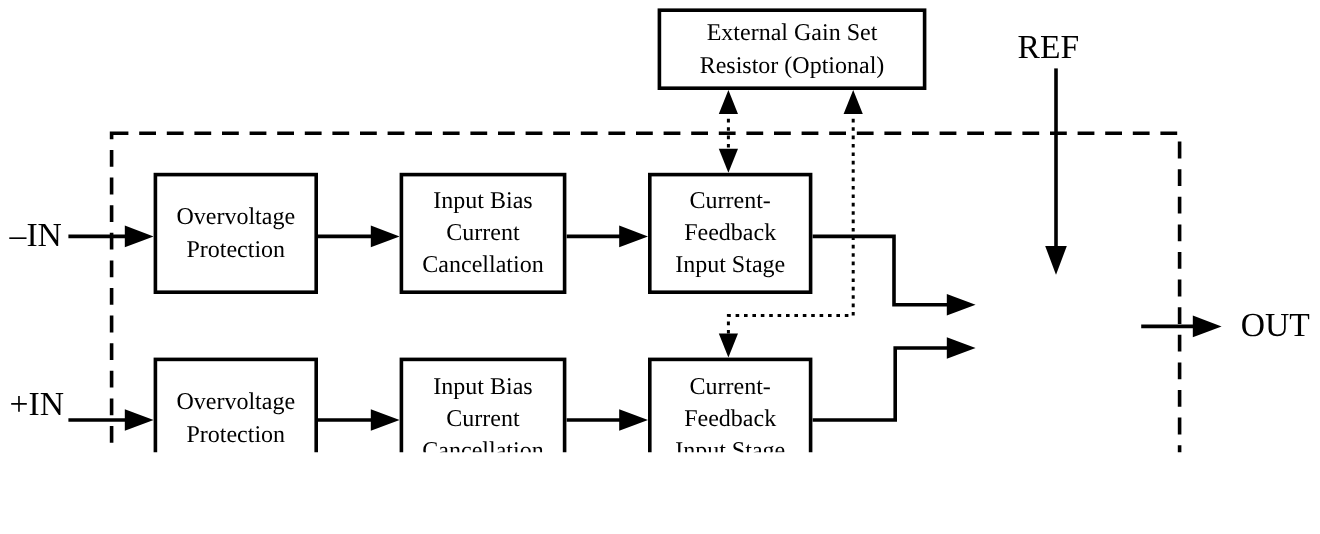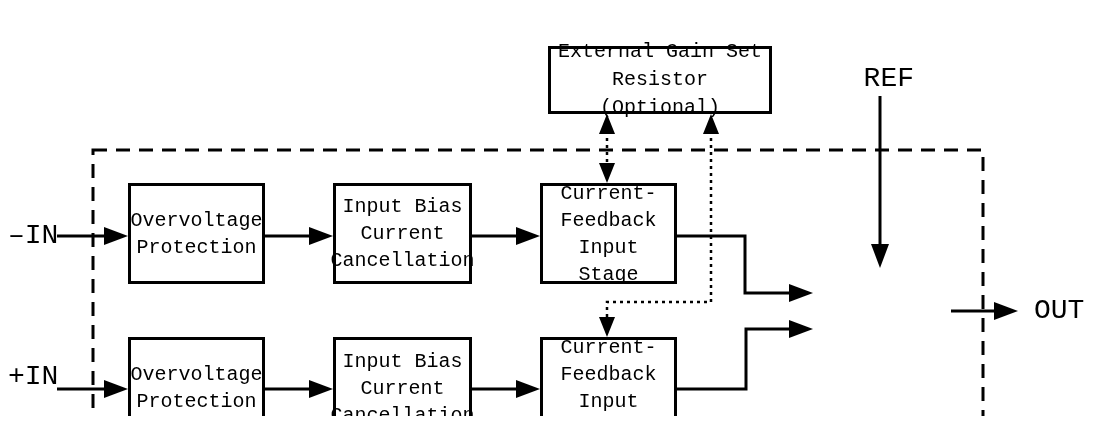--- a/index.html
+++ b/index.html
@@ -3,24 +3,23 @@
 <meta charset="utf-8">
 <style>
   :root { --stroke: #000000; --bg: #ffffff; }
   * { box-sizing: border-box; }
   html, body { margin: 0; padding: 0; background: var(--bg); }
   .canvas {
     position: relative;
     width: 1100px;
     height: 377px;
     background: var(--bg);
-    font-family: Liberation Mono, monospace;
+    font-family: Liberation Serif, serif;
     color: var(--stroke);
     overflow: hidden;
-    margin-top: 39px;
   }
   svg.wires {
     position: absolute;
     left: 0; top: 0;
     width: 1100px; height: 445px;
     color: var(--stroke);
   }
   .block {
     position: absolute;
     border: 3px solid var(--stroke);
@@ -34,21 +33,21 @@
     white-space: pre-line;
     color: var(--stroke);
   }
   .pin-label {
     position: absolute;
     font-size: 28px;
     line-height: 32px;
     white-space: nowrap;
     color: var(--stroke);
   }
-  .centered { text-align: right; }
+  .centered { text-align: left; }
 </style>
 </head>
 <body>
 
 <div class="canvas">
 
   <svg class="wires" viewBox="0 0 1100 445" fill="none" stroke="currentColor" stroke-width="3">
 
     <rect x="93" y="111" width="890" height="320" stroke-dasharray="14,9" fill="none"></rect>
 

